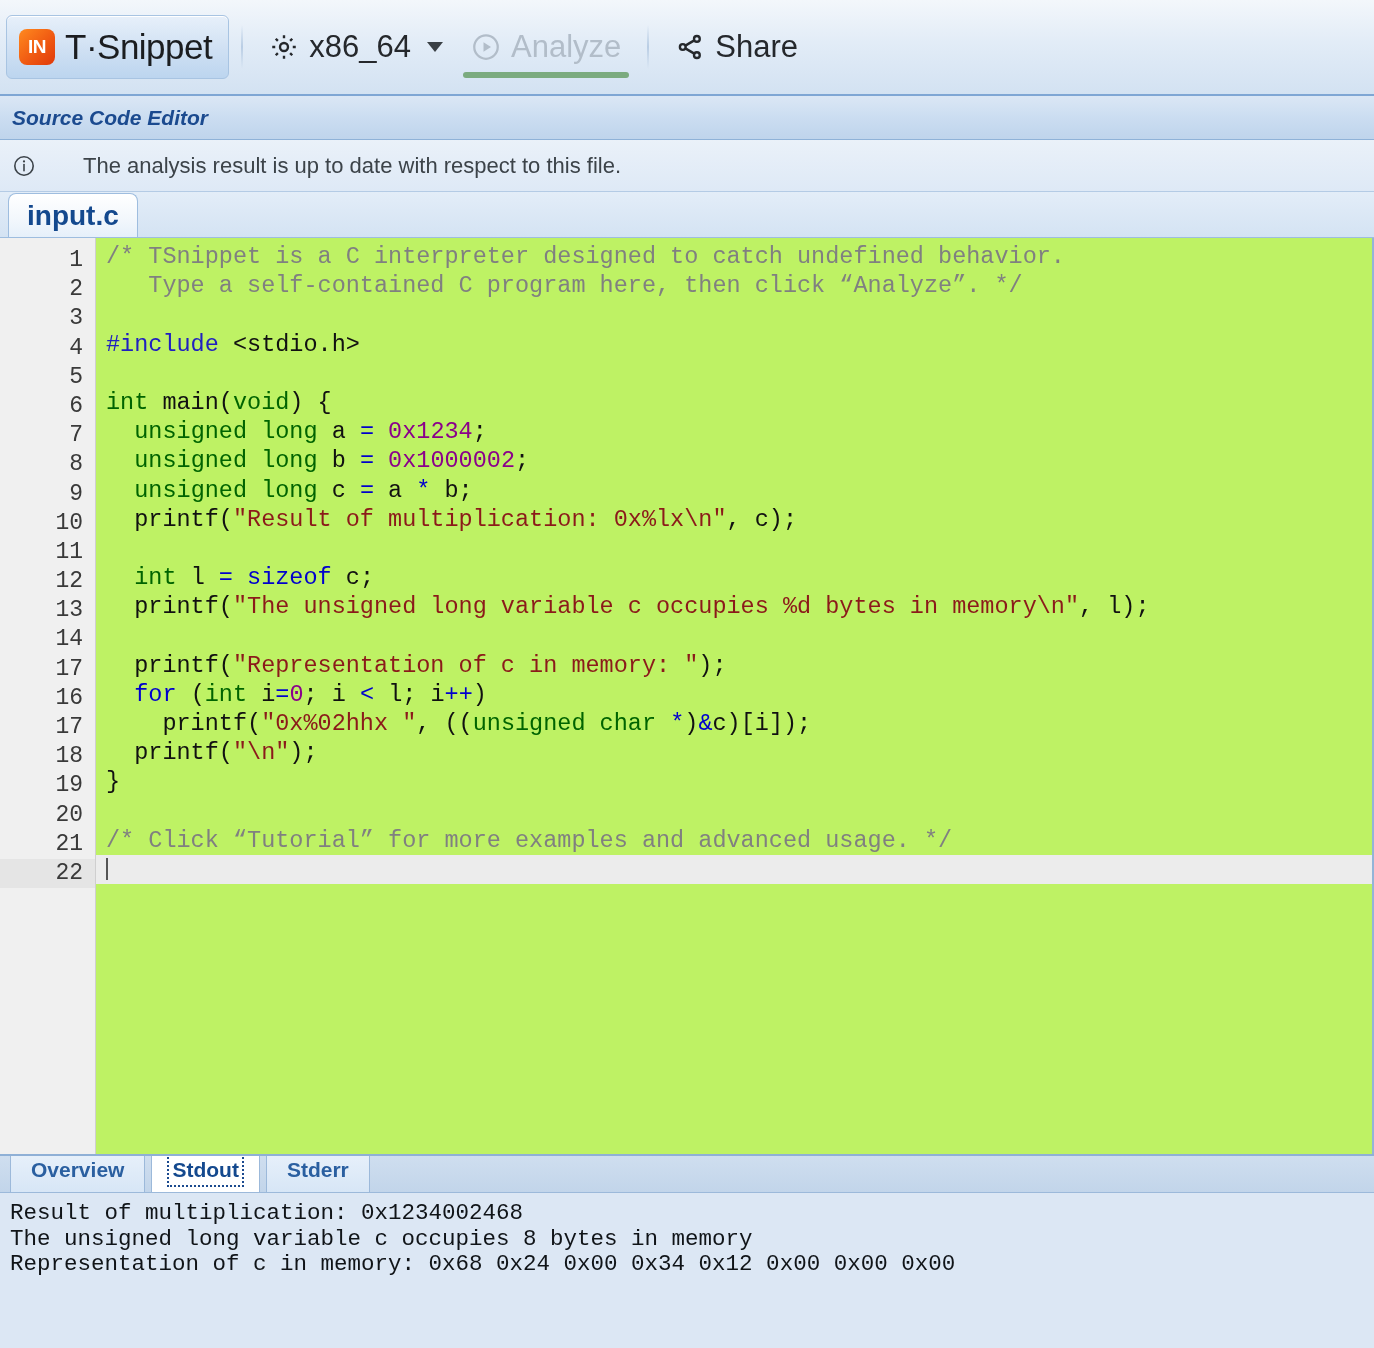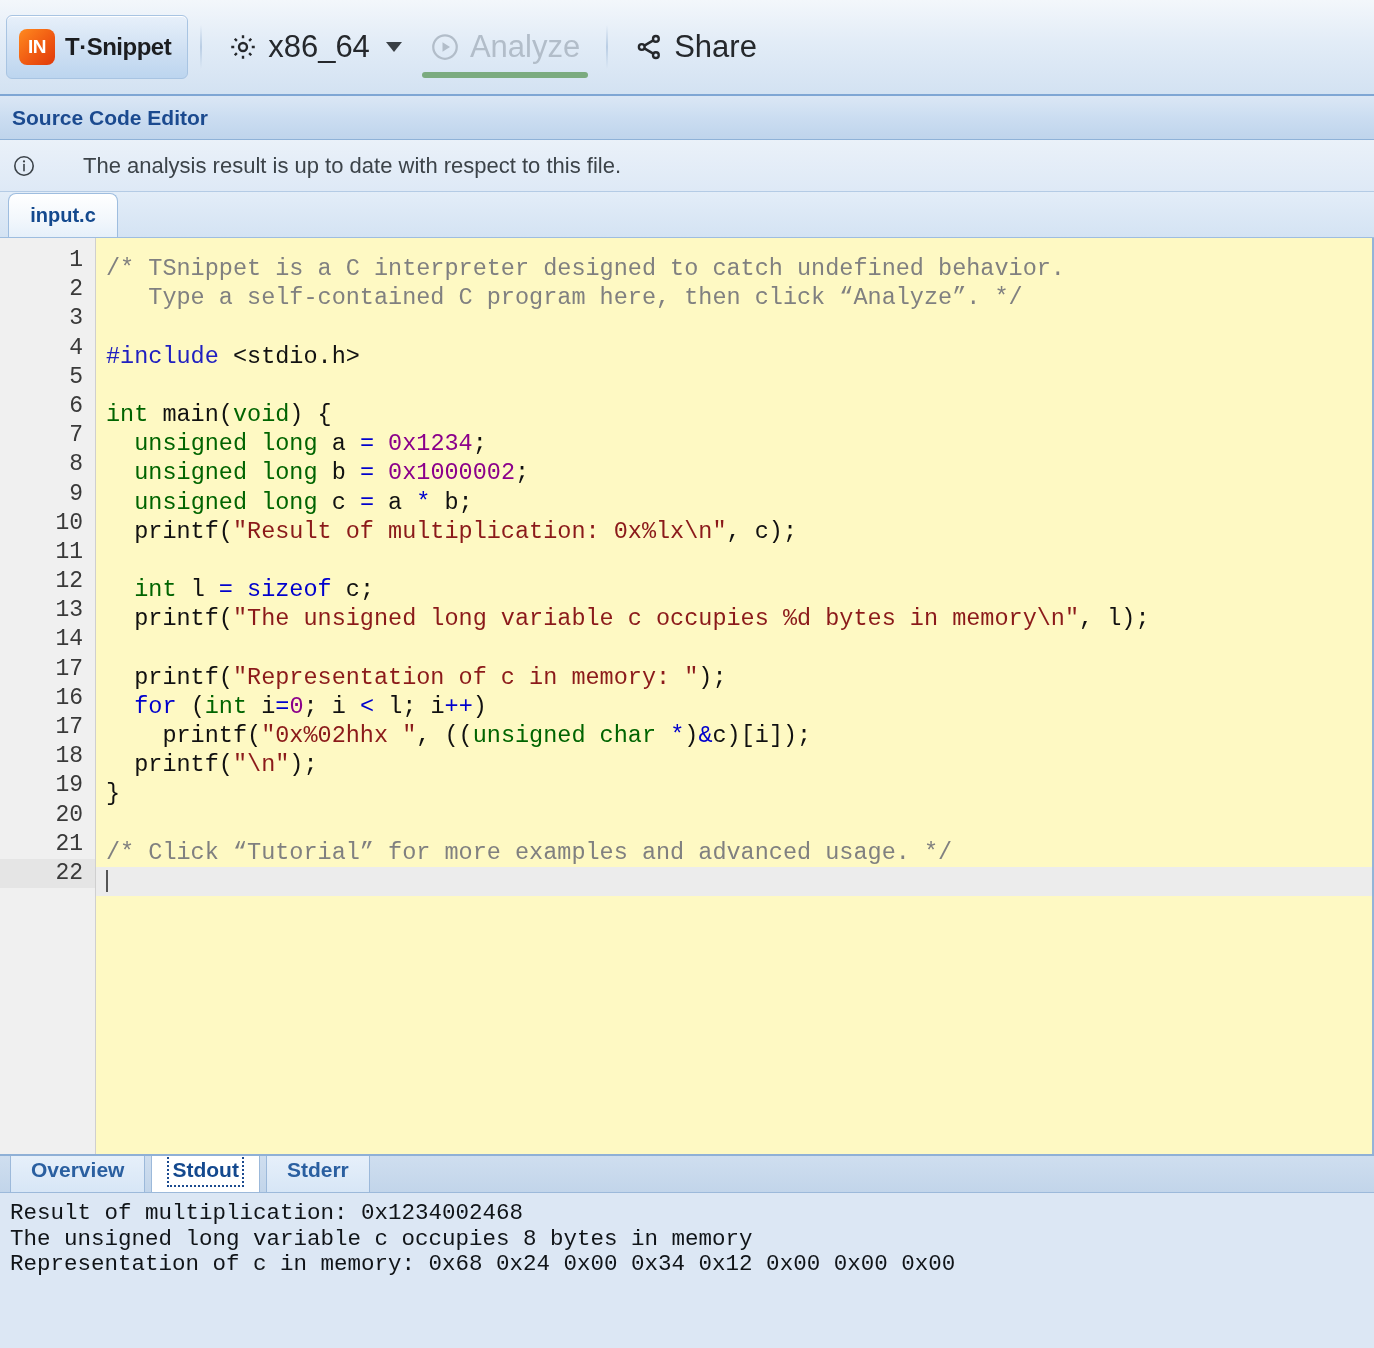--- a/index.html
+++ b/index.html
@@ -38,21 +38,21 @@
   }
   .logo-mark {
     width: 36px; height: 36px; border-radius: 8px;
     background: linear-gradient(135deg, #ff8a1f 0%, #f05a12 55%, #e0390a 100%);
     display: flex; align-items: center; justify-content: center;
     color: #ffffff; font-weight: bold; font-size: 19px;
     font-family: "Liberation Sans", sans-serif;
     letter-spacing: -0.5px;
   }
   .logo-text {
-    font-size: 24px; font-weight: bold; color: #1b1d20;
+    font-size: 35px; font-weight: normal; color: #1b1d20;
     letter-spacing: -0.5px;
   }
   .tb-sep {
     width: 2px; height: 44px; margin: 0 12px;
     background: linear-gradient(to bottom, rgba(255,255,255,0), #b9cde4, rgba(255,255,255,0));
   }
   .tb-item {
     display: flex; align-items: center; gap: 10px;
     height: 70px; padding: 0 14px;
     font-size: 31px; color: #25282c;
@@ -76,21 +76,21 @@
   
   .section-header {
     height: 44px;
     background: linear-gradient(to bottom, #dbe7f5 0%, #cbddf1 50%, #bfd4ec 100%);
     border-bottom: 1px solid #8fb2d8;
     display: flex; align-items: center;
     padding-left: 12px;
     flex: 0 0 auto;
   }
   .section-header .title {
-    font-size: 21px; font-weight: bold; color: #1b4a8f;
+    font-size: 21px; font-weight: bold; color: #1b4a8f; font-style: italic;
   }
 
   
   .info-bar {
     height: 52px;
     background: linear-gradient(to bottom, #eaf1f9 0%, #dee9f6 100%);
     border-bottom: 1px solid #b4cbe5;
     display: flex; align-items: center; gap: 8px;
     padding-left: 12px;
     flex: 0 0 auto;
@@ -104,21 +104,21 @@
     border-bottom: 1px solid #9ebddf;
     display: flex; align-items: flex-end;
     padding-left: 8px;
     flex: 0 0 auto;
     position: relative;
   }
   .ftab {
     height: 44px; min-width: 110px;
     padding: 0 18px;
     display: flex; align-items: center; justify-content: center;
-    font-size: 20px; font-weight: bold; color: #14498e;
+    font-size: 28px; font-weight: bold; color: #14498e;
     border: 1px solid #9ebddf; border-bottom: none;
     border-radius: 8px 8px 0 0;
     background: linear-gradient(to bottom, #ffffff 0%, #f2f7fc 60%, #e6f0fa 100%);
     margin-right: 4px;
   }
 
   
   .editor-wrap {
     flex: 1 1 auto;
     display: flex;
@@ -137,23 +137,23 @@
   }
   .gutter .ln {
     height: 29.2px; line-height: 29.2px;
     padding-right: 12px;
     font-family: "Liberation Mono", monospace;
     font-size: 23px; color: #3a3a3a;
   }
   .gutter .ln.active { background: #e5e5e5; }
   .code {
     flex: 1 1 auto;
-    padding-top: 16px;
-    overflow: hidden;
-    background: #fef9c3;
+    padding-top: 4px;
+    overflow: hidden;
+    background: #bef264;
     position: relative;
   }
   .code .cl {
     height: 29.2px; line-height: 29.2px;
     padding-left: 10px;
     font-family: "Liberation Mono", monospace;
     font-size: 23.5px;
     color: #111111;
     white-space: pre;
   }

